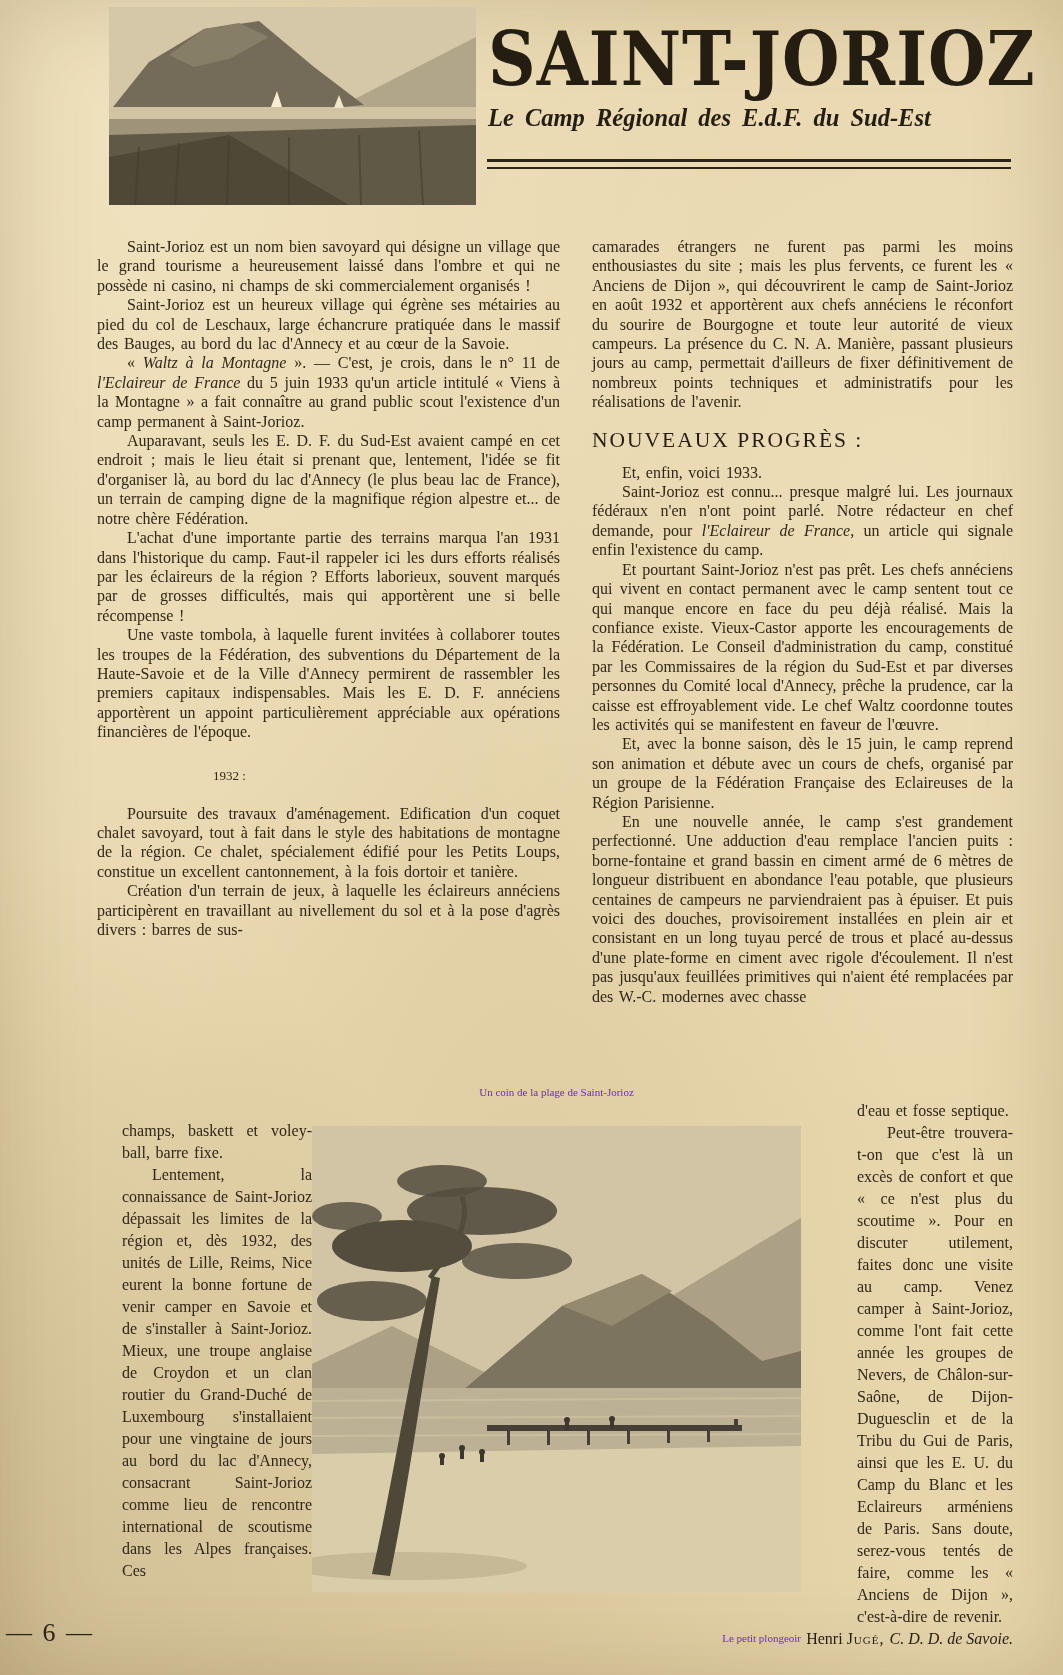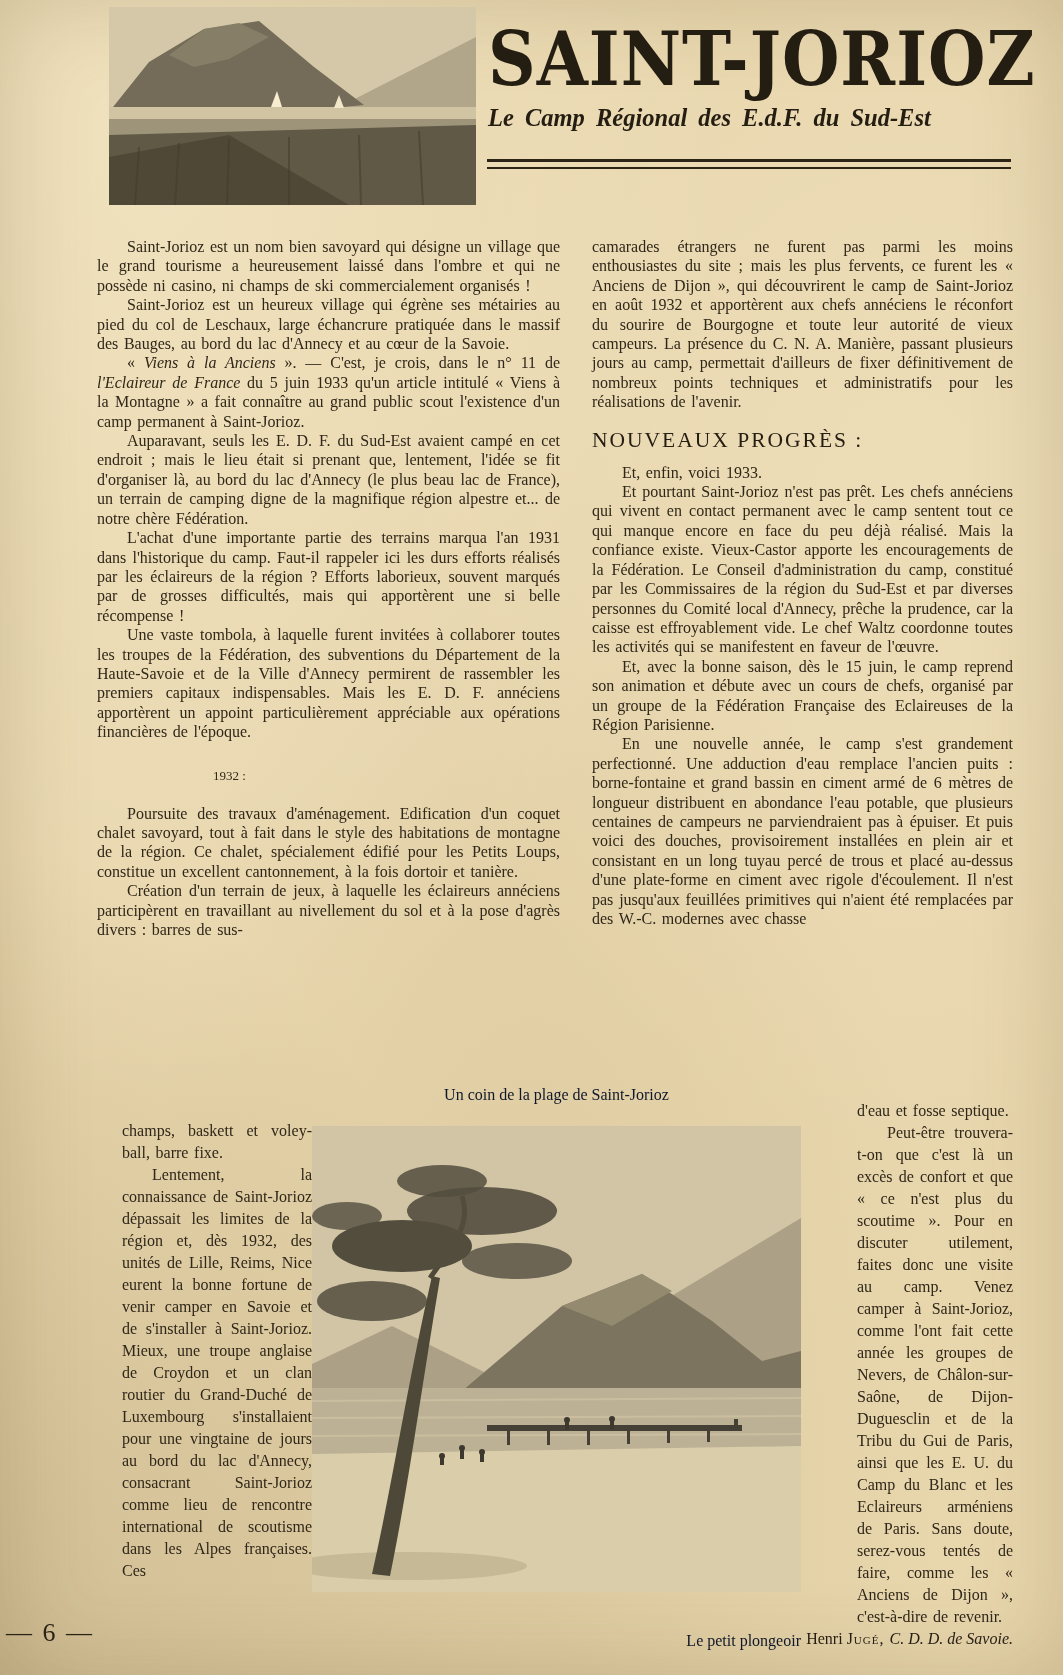--- a/index.html
+++ b/index.html
@@ -25,21 +25,21 @@
   .col p.noind{text-indent:0;}
   .col .it, .it{font-style:italic;}
   .col1-wide{left:97px;top:237px;width:463px;}
   .col2-wide{left:592px;top:237px;width:421px;}
   .col1-narrow{left:122px;top:1120px;width:190px;}
   .col1-narrow p{line-height:22px;}
   .col2-narrow{left:857px;top:1100px;width:156px;}
   .col2-narrow p{line-height:22px;}
   .h-year{font-size:13px;margin:26px 0 20px 116px;text-indent:0;}
   .h-section{font-size:21.5px;letter-spacing:2px;margin:16px 0 10px 0;text-indent:0;color:#241d12;}
-  .caption{position:absolute;left:312px;width:489px;text-align:center;font-size:16px;color:#0f172a;}
+  .caption{position:absolute;left:312px;width:489px;text-align:center;font-size:11px;color:#6d28d9;}
   .caption-above{top:1086px;}
   .caption-below{top:1632px;text-align:right;}
   .pagenum{position:absolute;left:6px;top:1618px;width:100px;font-size:26px;letter-spacing:2px;color:#2a2316;}
   .signature{position:absolute;right:50px;top:1630px;width:520px;text-align:right;font-size:16px;color:#241d12;}
   .signature .sc{font-variant:small-caps;letter-spacing:1px;}
 </style>
 </head>
 <body>
 
 <div class="photo-frame" style="left:109px;top:7px;">
@@ -67,32 +67,33 @@
 
 <div class="masthead">
   <div class="title">SAINT-JORIOZ</div>
   <div class="subtitle">Le Camp Régional des E.d.F. du Sud-Est</div>
 </div>
 <div class="double-rule"></div>
 
 <div class="col col1-wide">
     <p><span>Saint-Jorioz est un nom bien savoyard qui désigne un village que le grand tourisme a heureusement laissé dans l'ombre et qui ne possède ni casino, ni champs de ski commercialement organisés !</span></p>
     <p><span>Saint-Jorioz est un heureux village qui égrène ses métairies au pied du col de Leschaux, large échancrure pratiquée dans le massif des Bauges, au bord du lac d'Annecy et au cœur de la Savoie.</span></p>
-    <p><span>« </span><span class="it">Viens à la Anciens</span><span> ». — C'est, je crois, dans le n° 11 de </span><span class="it">l'Eclaireur de France</span><span> du 5 juin 1933 qu'un article intitulé « Viens à la Montagne » a fait connaître au grand public scout l'existence d'un camp permanent à Saint-Jorioz.</span></p>
+    <p><span>« </span><span class="it">Waltz à la Montagne</span><span> ». — C'est, je crois, dans le n° 11 de </span><span class="it">l'Eclaireur de France</span><span> du 5 juin 1933 qu'un article intitulé « Viens à la Montagne » a fait connaître au grand public scout l'existence d'un camp permanent à Saint-Jorioz.</span></p>
     <p><span>Auparavant, seuls les E. D. F. du Sud-Est avaient campé en cet endroit ; mais le lieu était si prenant que, lentement, l'idée se fit d'organiser là, au bord du lac d'Annecy (le plus beau lac de France), un terrain de camping digne de la magnifique région alpestre et... de notre chère Fédération.</span></p>
     <p><span>L'achat d'une importante partie des terrains marqua l'an 1931 dans l'historique du camp. Faut-il rappeler ici les durs efforts réalisés par les éclaireurs de la région ? Efforts laborieux, souvent marqués par de grosses difficultés, mais qui apportèrent une si belle récompense !</span></p>
     <p><span>Une vaste tombola, à laquelle furent invitées à collaborer toutes les troupes de la Fédération, des subventions du Département de la Haute-Savoie et de la Ville d'Annecy permirent de rassembler les premiers capitaux indispensables. Mais les E. D. F. annéciens apportèrent un appoint particulièrement appréciable aux opérations financières de l'époque.</span></p>
     <div class="h-year">1932 :</div>
     <p><span>Poursuite des travaux d'aménagement. Edification d'un coquet chalet savoyard, tout à fait dans le style des habitations de montagne de la région. Ce chalet, spécialement édifié pour les Petits Loups, constitue un excellent cantonnement, à la fois dortoir et tanière.</span></p>
     <p><span>Création d'un terrain de jeux, à laquelle les éclaireurs annéciens participèrent en travaillant au nivellement du sol et à la pose d'agrès divers : barres de sus-</span></p>
   </div>
 <div class="col col2-wide">
     <p class="noind"><span>camarades étrangers ne furent pas parmi les moins enthousiastes du site ; mais les plus fervents, ce furent les « Anciens de Dijon », qui découvrirent le camp de Saint-Jorioz en août 1932 et apportèrent aux chefs annéciens le réconfort du sourire de Bourgogne et toute leur autorité de vieux campeurs. La présence du C. N. A. Manière, passant plusieurs jours au camp, permettait d'ailleurs de fixer définitivement de nombreux points techniques et administratifs pour les réalisations de l'avenir.</span></p>
     <div class="h-section">NOUVEAUX PROGRÈS :</div>
     <p><span>Et, enfin, voici 1933.</span></p>
+    <p><span>Saint-Jorioz est connu... presque malgré lui. Les journaux fédéraux n'en n'ont point parlé. Notre rédacteur en chef demande, pour </span><span class="it">l'Eclaireur de France</span><span>, un article qui signale enfin l'existence du camp.</span></p>
     <p><span>Et pourtant Saint-Jorioz n'est pas prêt. Les chefs annéciens qui vivent en contact permanent avec le camp sentent tout ce qui manque encore en face du peu déjà réalisé. Mais la confiance existe. Vieux-Castor apporte les encouragements de la Fédération. Le Conseil d'administration du camp, constitué par les Commissaires de la région du Sud-Est et par diverses personnes du Comité local d'Annecy, prêche la prudence, car la caisse est effroyablement vide. Le chef Waltz coordonne toutes les activités qui se manifestent en faveur de l'œuvre.</span></p>
     <p><span>Et, avec la bonne saison, dès le 15 juin, le camp reprend son animation et débute avec un cours de chefs, organisé par un groupe de la Fédération Française des Eclaireuses de la Région Parisienne.</span></p>
     <p><span>En une nouvelle année, le camp s'est grandement perfectionné. Une adduction d'eau remplace l'ancien puits : borne-fontaine et grand bassin en ciment armé de 6 mètres de longueur distribuent en abondance l'eau potable, que plusieurs centaines de campeurs ne parviendraient pas à épuiser. Et puis voici des douches, provisoirement installées en plein air et consistant en un long tuyau percé de trous et placé au-dessus d'une plate-forme en ciment avec rigole d'écoulement. Il n'est pas jusqu'aux feuillées primitives qui n'aient été remplacées par des W.-C. modernes avec chasse</span></p>
   </div>
 <div class="col col1-narrow">
     <p class="noind"><span>champs, baskett et voley-ball, barre fixe.</span></p>
     <p><span>Lentement, la connaissance de Saint-Jorioz dépassait les limites de la région et, dès 1932, des unités de Lille, Reims, Nice eurent la bonne fortune de venir camper en Savoie et de s'installer à Saint-Jorioz. Mieux, une troupe anglaise de Croydon et un clan routier du Grand-Duché de Luxembourg s'installaient pour une vingtaine de jours au bord du lac d'Annecy, consacrant Saint-Jorioz comme lieu de rencontre international de scoutisme dans les Alpes françaises. Ces</span></p>
   </div>
 <div class="col col2-narrow">
     <p class="noind"><span>d'eau et fosse septique.</span></p>

